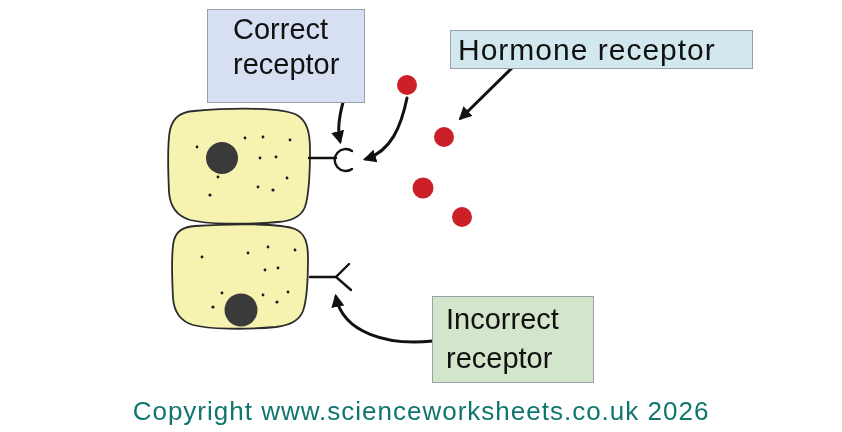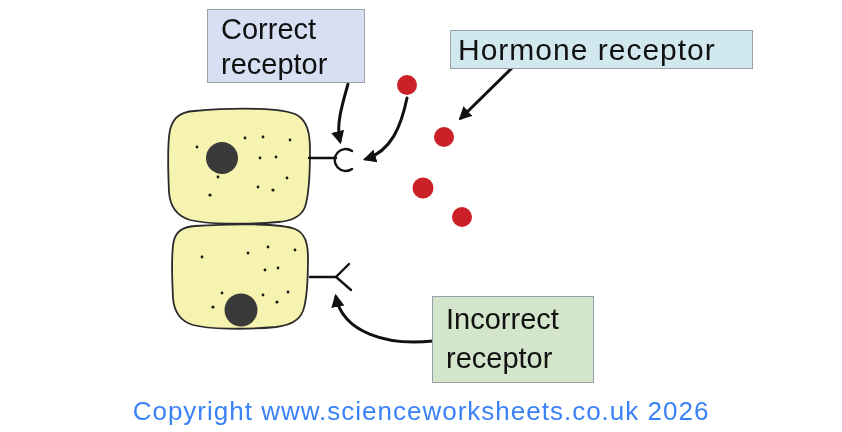--- a/index.html
+++ b/index.html
@@ -7,22 +7,22 @@
     position:relative; width:842px; height:432px; background:#ffffff;
     font-family:"Liberation Sans", sans-serif; overflow:hidden;
   }
   .stage svg { position:absolute; left:0; top:0; }
   .label {
     position:absolute; border:1px solid #9aa0a8; color:#111;
     box-sizing:border-box;
   }
   .label .ln { display:block; }
   .label-correct {
-    left:207px; top:9px; width:158px; height:74px;
-    font-size:29px; line-height:35px; padding:2px 0 0 13px;
+    left:207px; top:9px; width:158px; height:94px;
+    font-size:29px; line-height:35px; padding:2px 0 0 25px;
   }
   .label-hormone {
     left:450px; top:30px; width:303px; height:39px;
     font-size:30px; line-height:37px; padding-left:7px; letter-spacing:1px;
     white-space:nowrap;
   }
   .label-incorrect {
     left:432px; top:296px; width:162px; height:87px;
     font-size:29px; line-height:39px; padding:3px 12px 0 13px;
   }
@@ -126,14 +126,14 @@
 
   <div class="label label-hormone" style="background-color: rgb(210, 232, 239);">
     <span class="ln">Hormone receptor</span>
   </div>
 
   <div class="label label-incorrect" style="background-color: rgb(211, 229, 202);">
     <span class="ln">Incorrect</span>
     <span class="ln">receptor</span>
   </div>
 
-  <div class="copyright" style="color: #3b82f6;">Copyright www.scienceworksheets.co.uk 2026</div>
+  <div class="copyright" style="color: #0f766e;">Copyright www.scienceworksheets.co.uk 2026</div>
 </div>
 
 </body></html>

